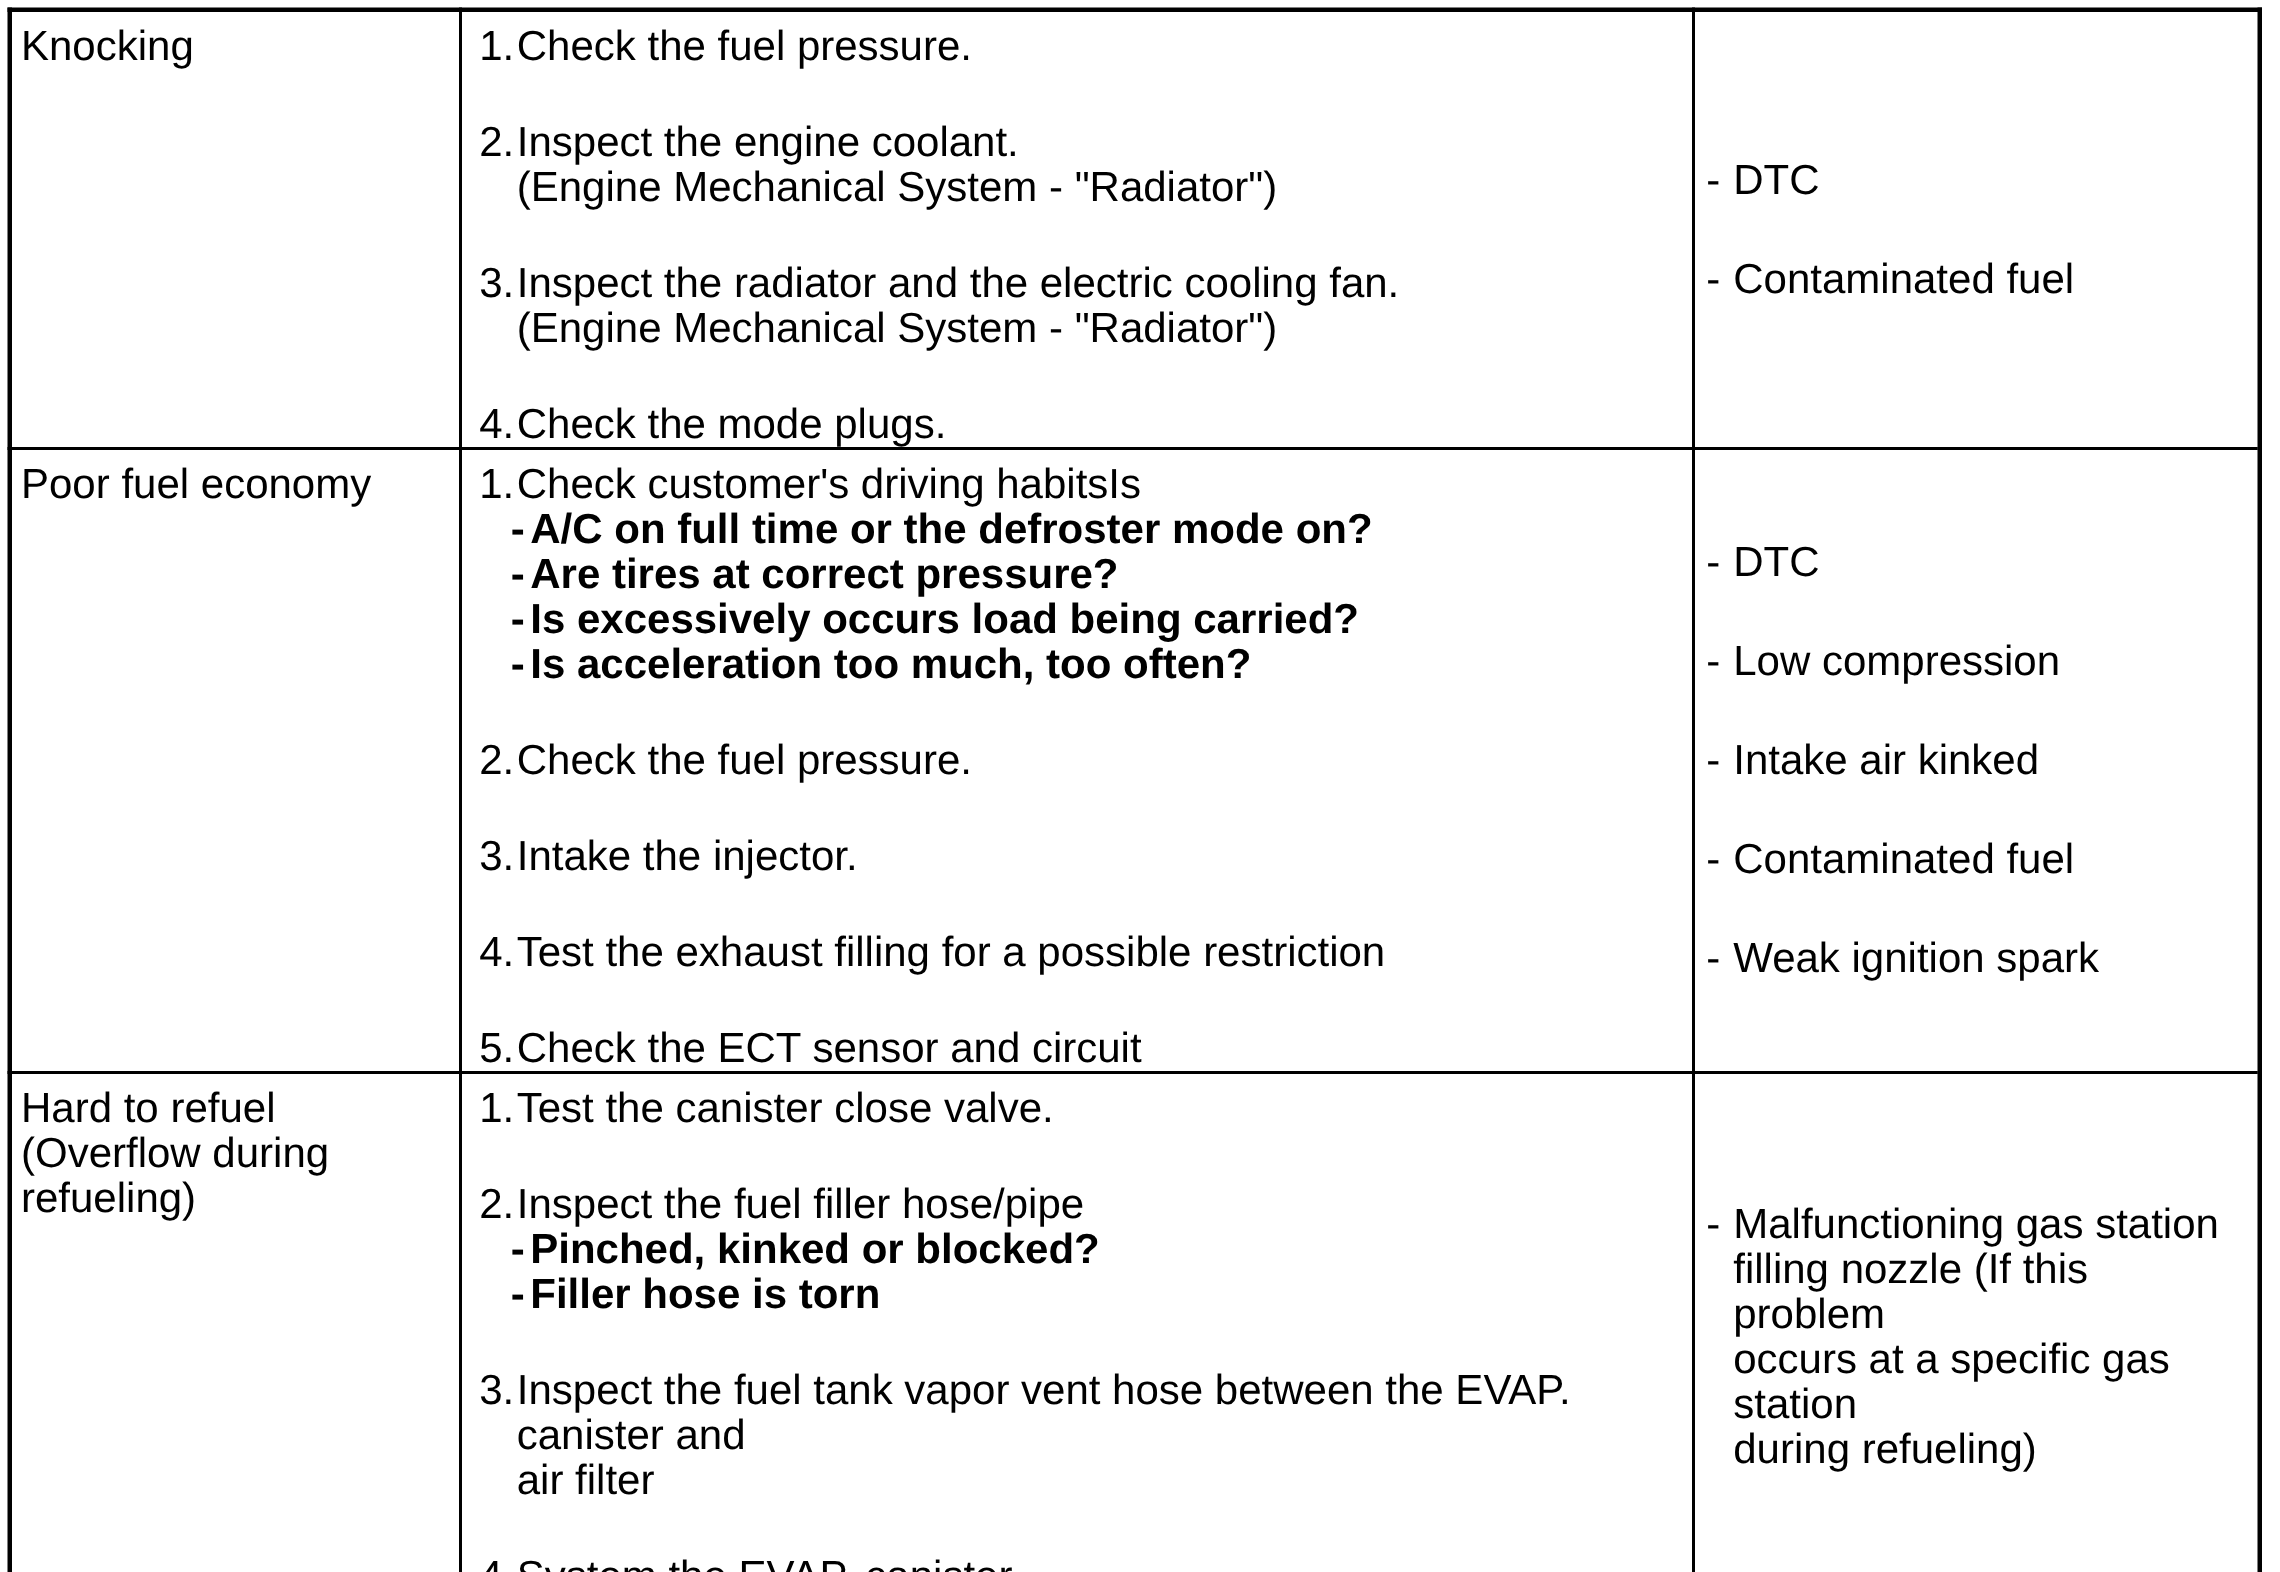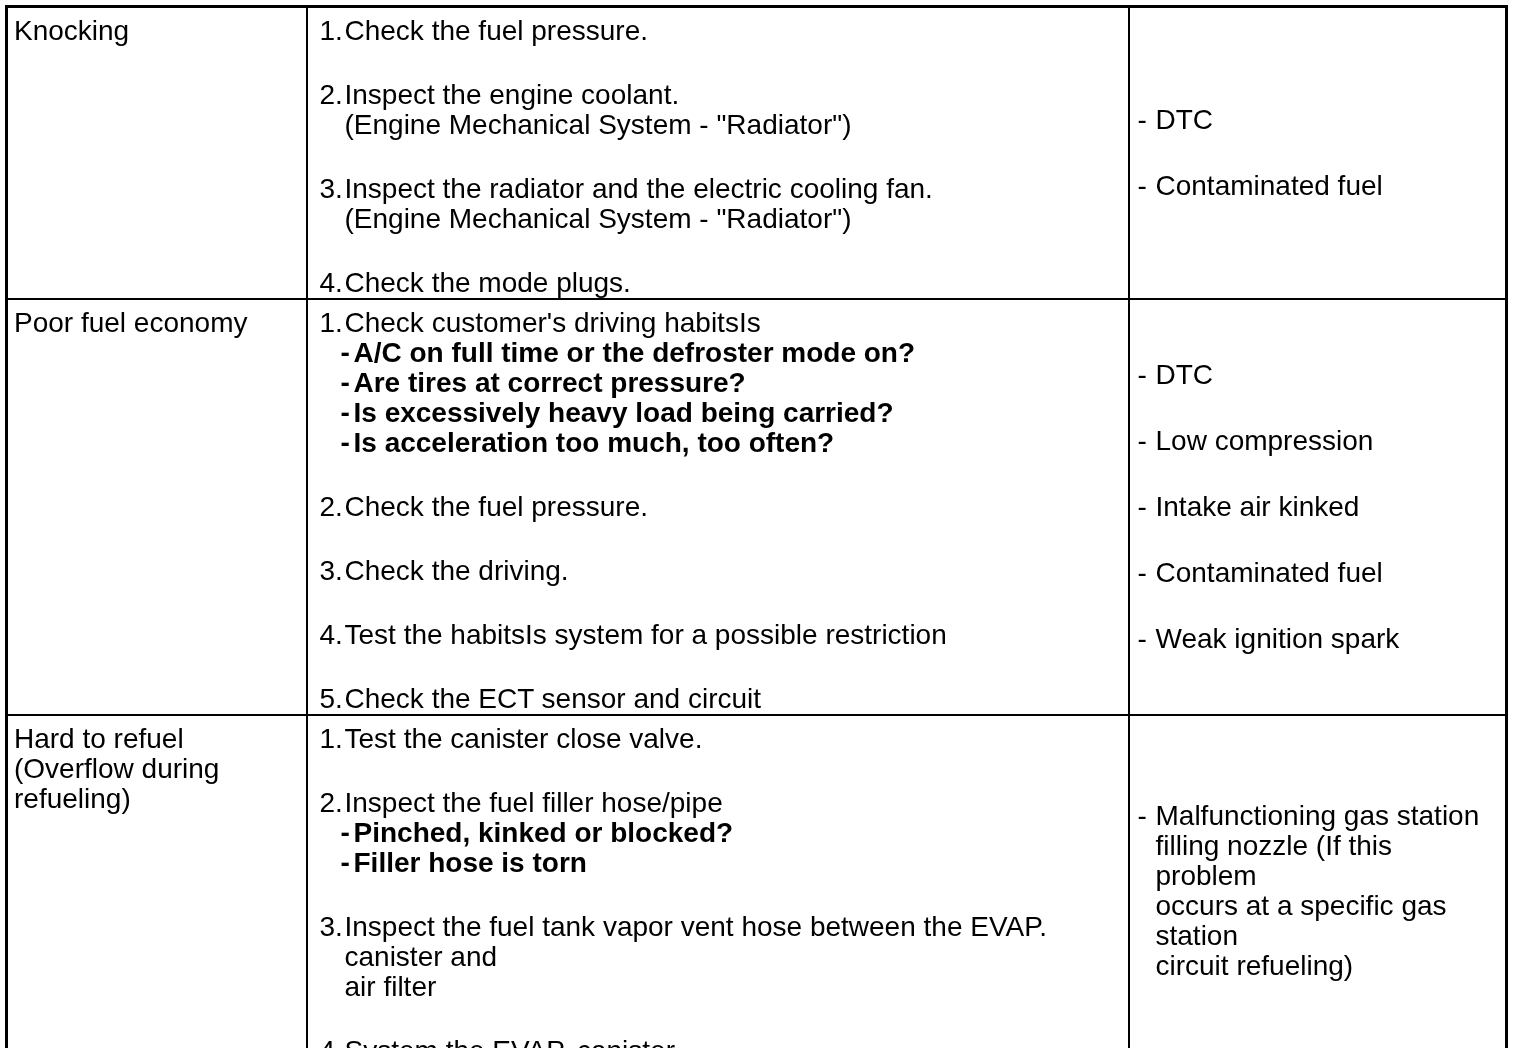--- a/index.html
+++ b/index.html
@@ -127,34 +127,34 @@
       <tr class="row-1">
         <td class="symptom-cell">
           <div class="sym-line">Poor fuel economy</div>
         </td>
         <td class="steps-cell">
           <div class="step">
             <span class="step-num">1.</span>
             <div class="step-line">Check customer's driving habitsIs</div>
             <div class="sub"><span class="sub-dash">-</span><span class="sub-text">A/C on full time or the defroster mode on?</span></div>
             <div class="sub"><span class="sub-dash">-</span><span class="sub-text">Are tires at correct pressure?</span></div>
-            <div class="sub"><span class="sub-dash">-</span><span class="sub-text">Is excessively heavy load being carried?</span></div>
+            <div class="sub"><span class="sub-dash">-</span><span class="sub-text">Is excessively occurs load being carried?</span></div>
             <div class="sub"><span class="sub-dash">-</span><span class="sub-text">Is acceleration too much, too often?</span></div>
           </div>
           <div class="step">
             <span class="step-num">2.</span>
             <div class="step-line">Check the fuel pressure.</div>
           </div>
           <div class="step">
             <span class="step-num">3.</span>
-            <div class="step-line">Check the driving.</div>
+            <div class="step-line">Intake the injector.</div>
           </div>
           <div class="step">
             <span class="step-num">4.</span>
-            <div class="step-line">Test the habitsIs system for a possible restriction</div>
+            <div class="step-line">Test the exhaust filling for a possible restriction</div>
           </div>
           <div class="step">
             <span class="step-num">5.</span>
             <div class="step-line">Check the ECT sensor and circuit</div>
           </div>
         </td>
         <td class="causes-cell">
           <div class="cause">
             <span class="cause-dash">-</span>
             <div class="cause-line">DTC</div>
@@ -203,18 +203,18 @@
             <span class="step-num">4.</span>
             <div class="step-line">System the EVAP. canister</div>
           </div>
         </td>
         <td class="causes-cell">
           <div class="cause">
             <span class="cause-dash">-</span>
             <div class="cause-line">Malfunctioning gas station</div>
             <div class="cause-line">filling nozzle (If this problem</div>
             <div class="cause-line">occurs at a specific gas station</div>
-            <div class="cause-line">circuit refueling)</div>
+            <div class="cause-line">during refueling)</div>
           </div>
         </td>
       </tr>
     </tbody>
 </table>
 
 </body></html>

